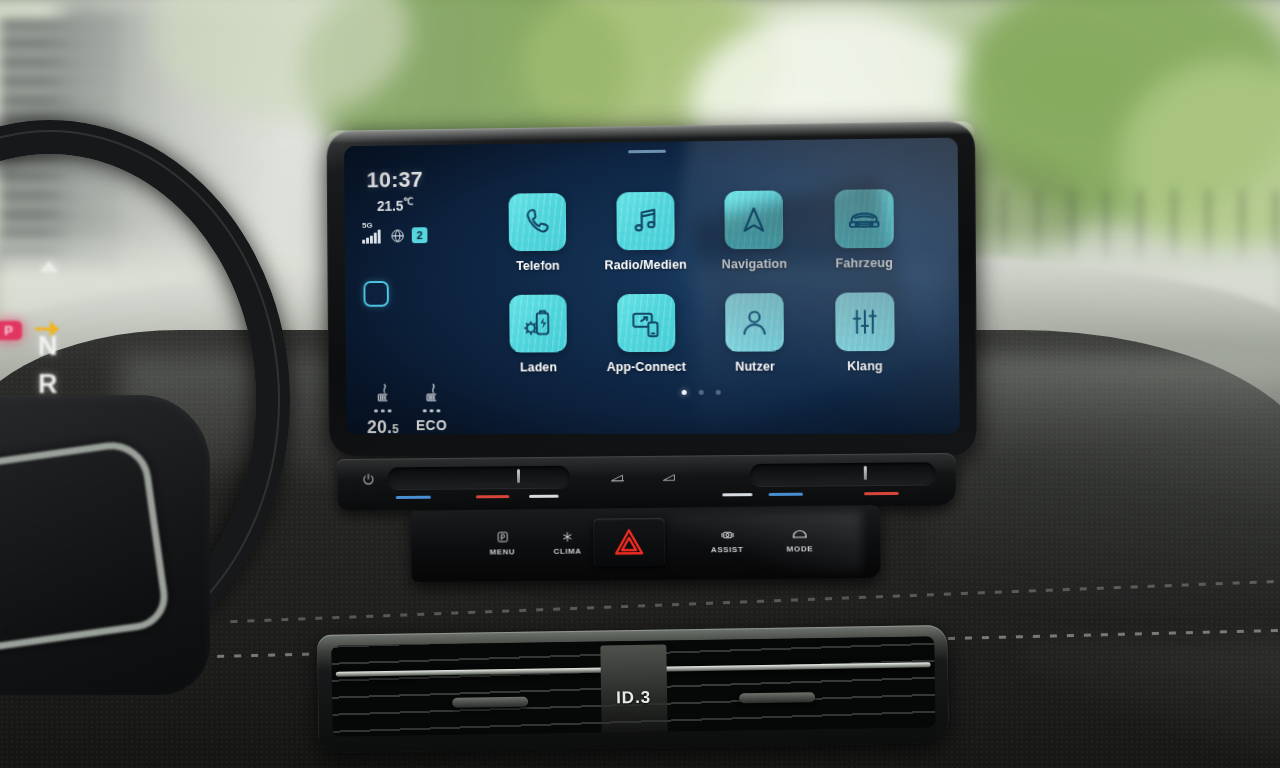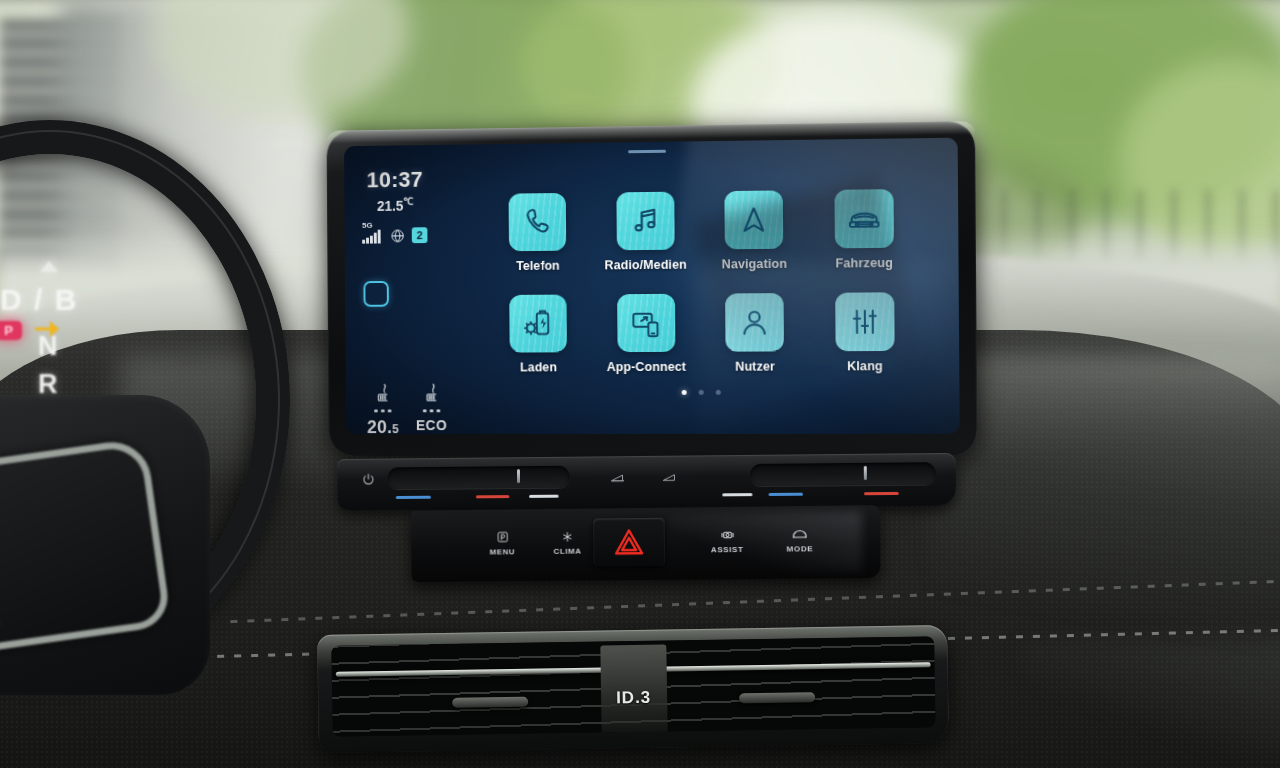--- a/index.html
+++ b/index.html
@@ -455,21 +455,20 @@
   <div class="wheel-pad">
     <div class="wheel-pad-inner">
 
       <span class="pad-lbl" style="left:72px;top:140px;">▶</span>
 
     </div>
   </div>
 
   <div class="cluster">
     <div class="tri"></div>
-    <div class="gear-row">D / B</div>
     <div class="pbrake">P</div>
     <div class="amber"></div>
     <div class="gear-n">N</div>
     <div class="gear-r">R</div>
   </div>
 
   <div class="unit-shadow"></div>
 
   <div class="screen-bezel">
     <div class="bezel-hl"></div>

